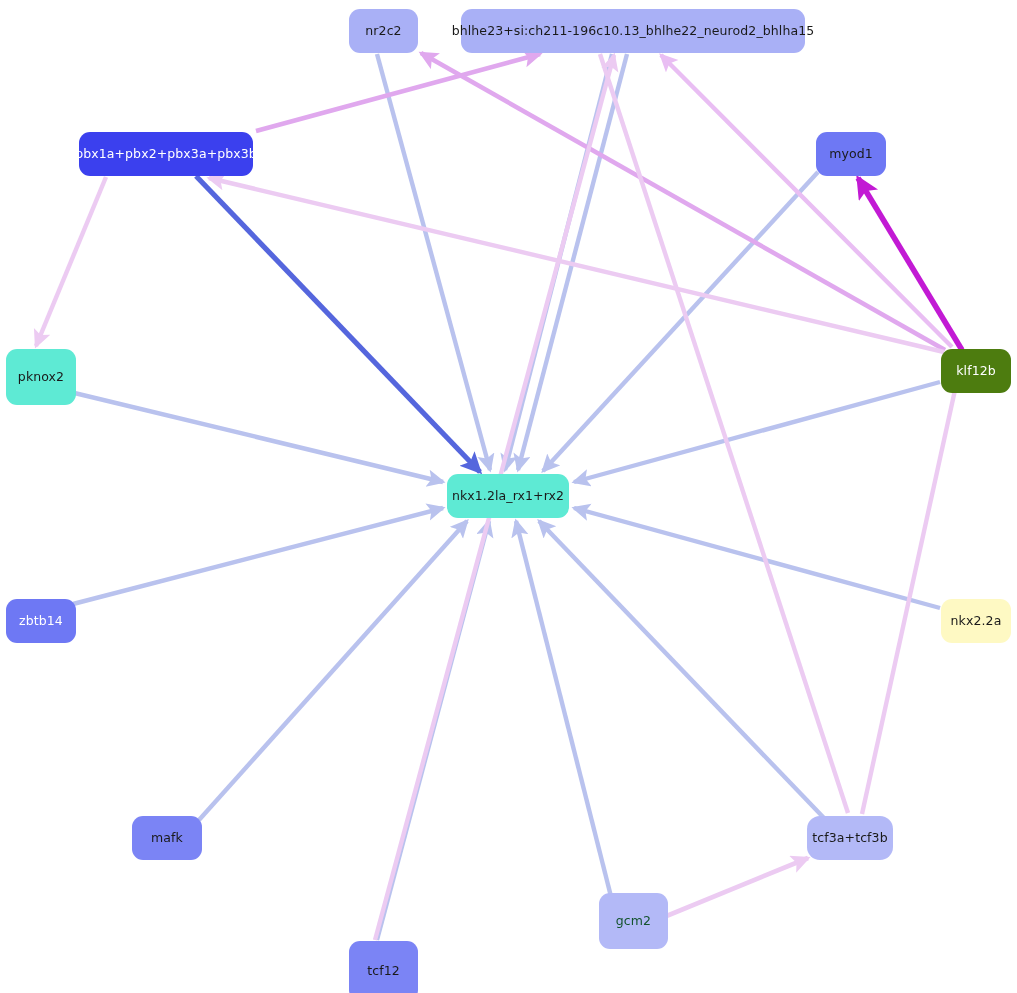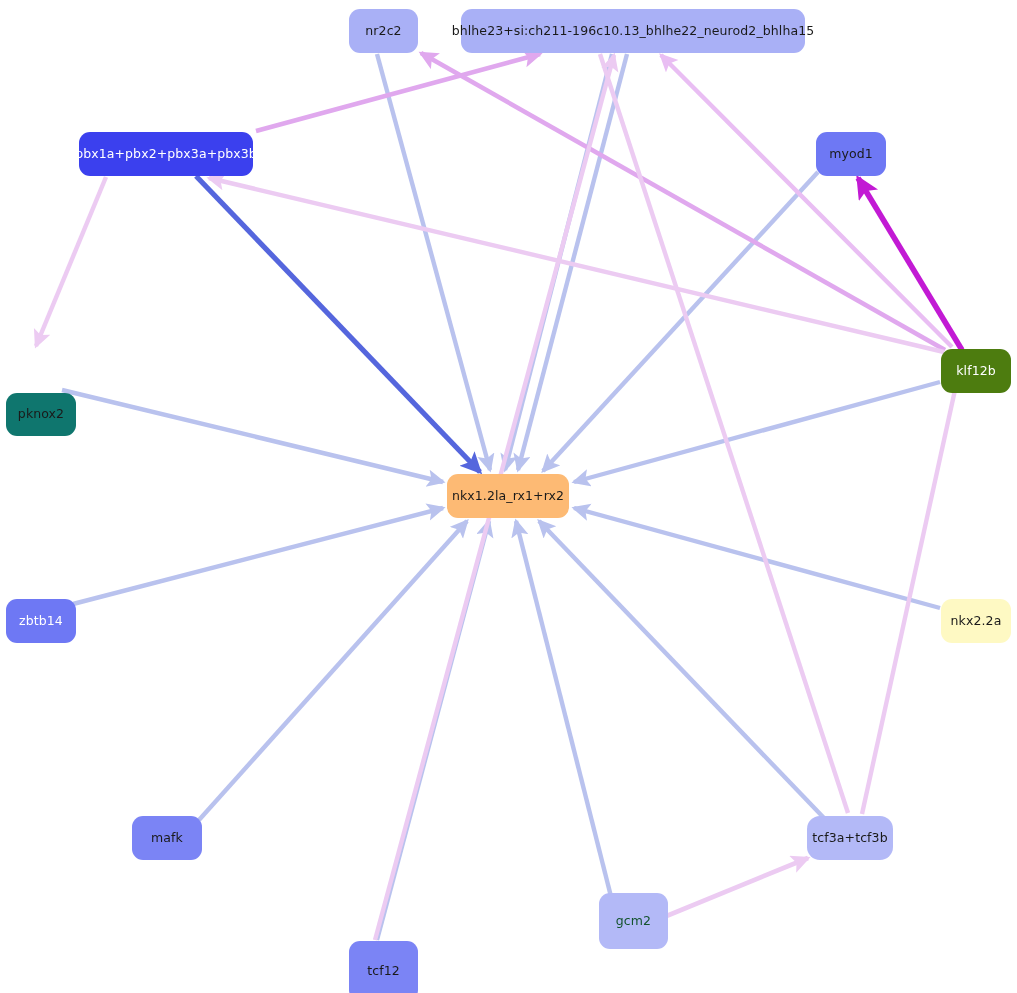--- a/index.html
+++ b/index.html
@@ -101,27 +101,27 @@
       </div>
       <div class="node" style="left: 461px; top: 9px; width: 344px; height: 44px; background: rgb(169, 176, 246); color: rgb(26, 26, 26);">
         <span>bhlhe23+si:ch211-196c10.13_bhlhe22_neurod2_bhlha15</span>
       </div>
       <div class="node" style="left: 79px; top: 132px; width: 174px; height: 44px; background: rgb(59, 64, 238); color: rgb(255, 255, 255);">
         <span>pbx1a+pbx2+pbx3a+pbx3b</span>
       </div>
       <div class="node" style="left: 816px; top: 132px; width: 70px; height: 44px; background: rgb(110, 120, 244); color: rgb(26, 26, 26);">
         <span>myod1</span>
       </div>
-      <div class="node" style="left: 6px; top: 349px; width: 70px; height: 43px; background: #0f766e; color: rgb(26, 26, 26); margin-top: 44px;">
+      <div class="node" style="left: 6px; top: 349px; width: 70px; height: 56px; background: #5eead4; color: rgb(26, 26, 26);">
         <span>pknox2</span>
       </div>
       <div class="node" style="left: 941px; top: 349px; width: 70px; height: 44px; background: #4d7c0f; color: rgb(255, 255, 255);">
         <span>klf12b</span>
       </div>
-      <div class="node" style="left: 447px; top: 474px; width: 122px; height: 44px; background: #fdba74; color: rgb(26, 26, 26);">
+      <div class="node" style="left: 447px; top: 474px; width: 122px; height: 44px; background: #5eead4; color: rgb(26, 26, 26);">
         <span>nkx1.2la_rx1+rx2</span>
       </div>
       <div class="node" style="left: 6px; top: 599px; width: 70px; height: 44px; background: rgb(110, 120, 244); color: rgb(255, 255, 255);">
         <span>zbtb14</span>
       </div>
       <div class="node" style="left: 941px; top: 599px; width: 70px; height: 44px; background: #fef9c3; color: rgb(26, 26, 26);">
         <span>nkx2.2a</span>
       </div>
       <div class="node" style="left: 132px; top: 816px; width: 70px; height: 44px; background: rgb(123, 132, 245); color: rgb(26, 26, 26);">
         <span>mafk</span>

